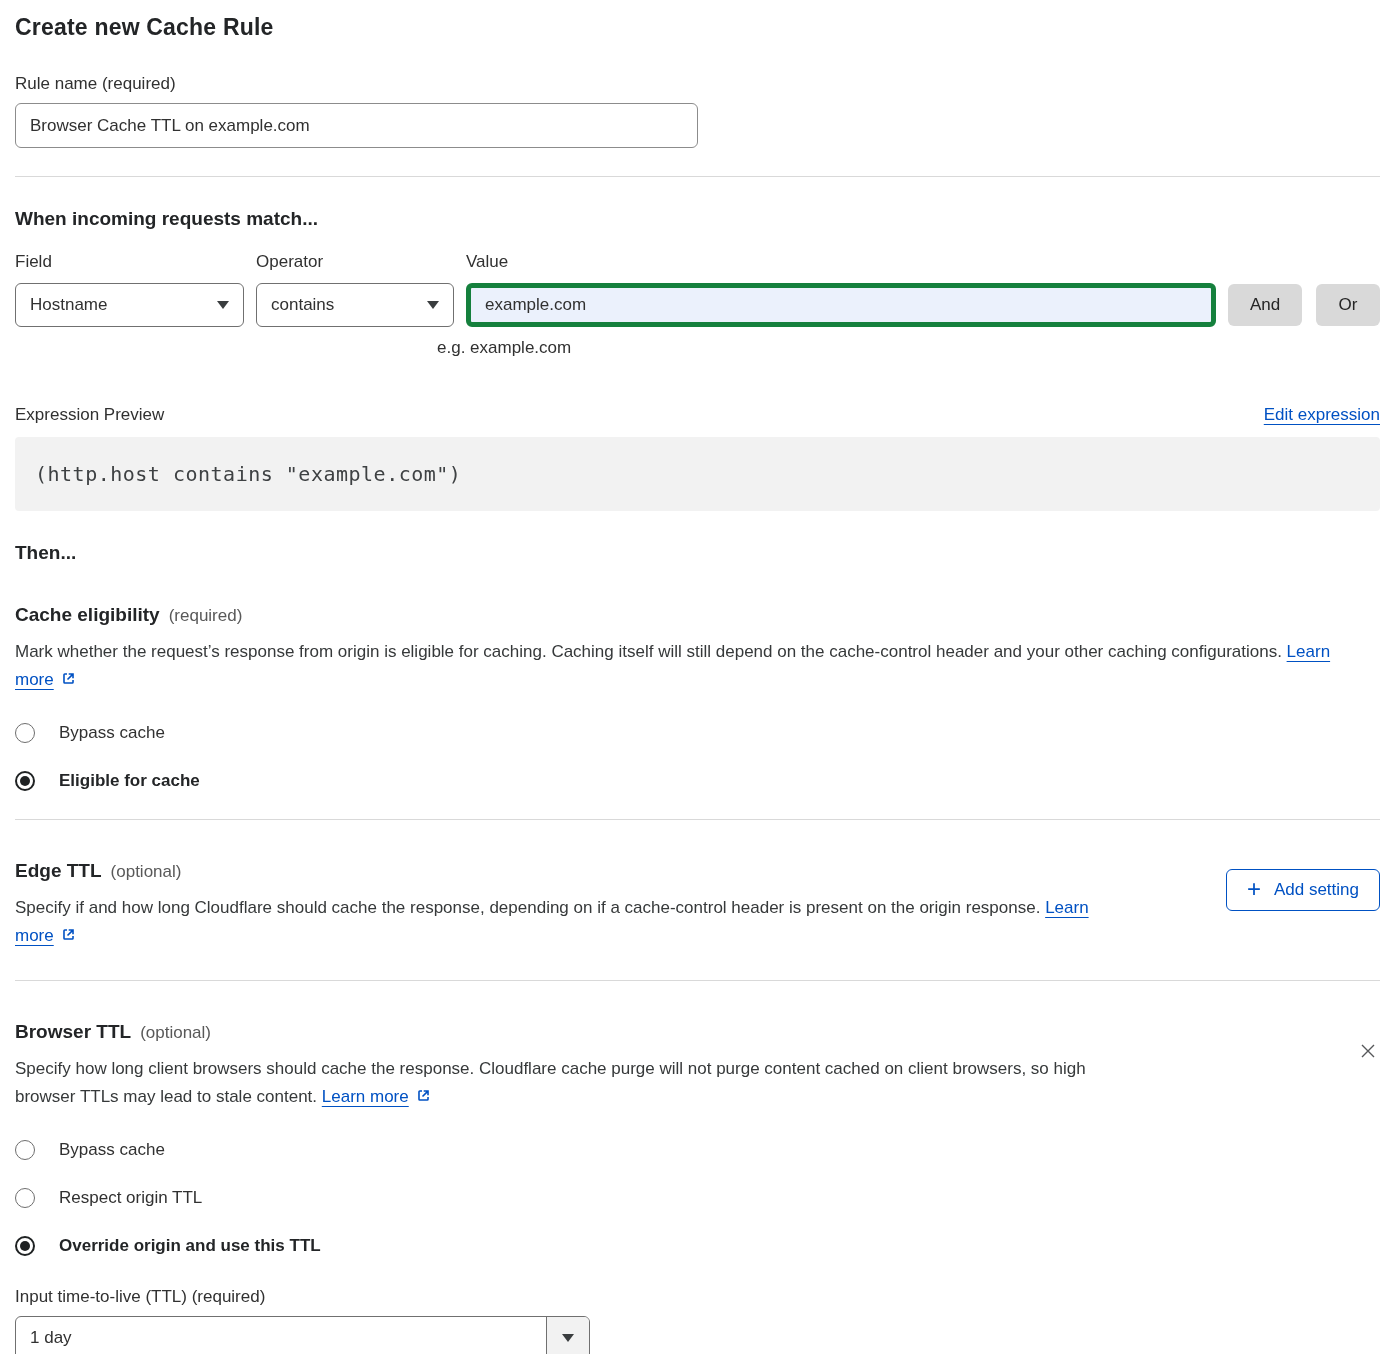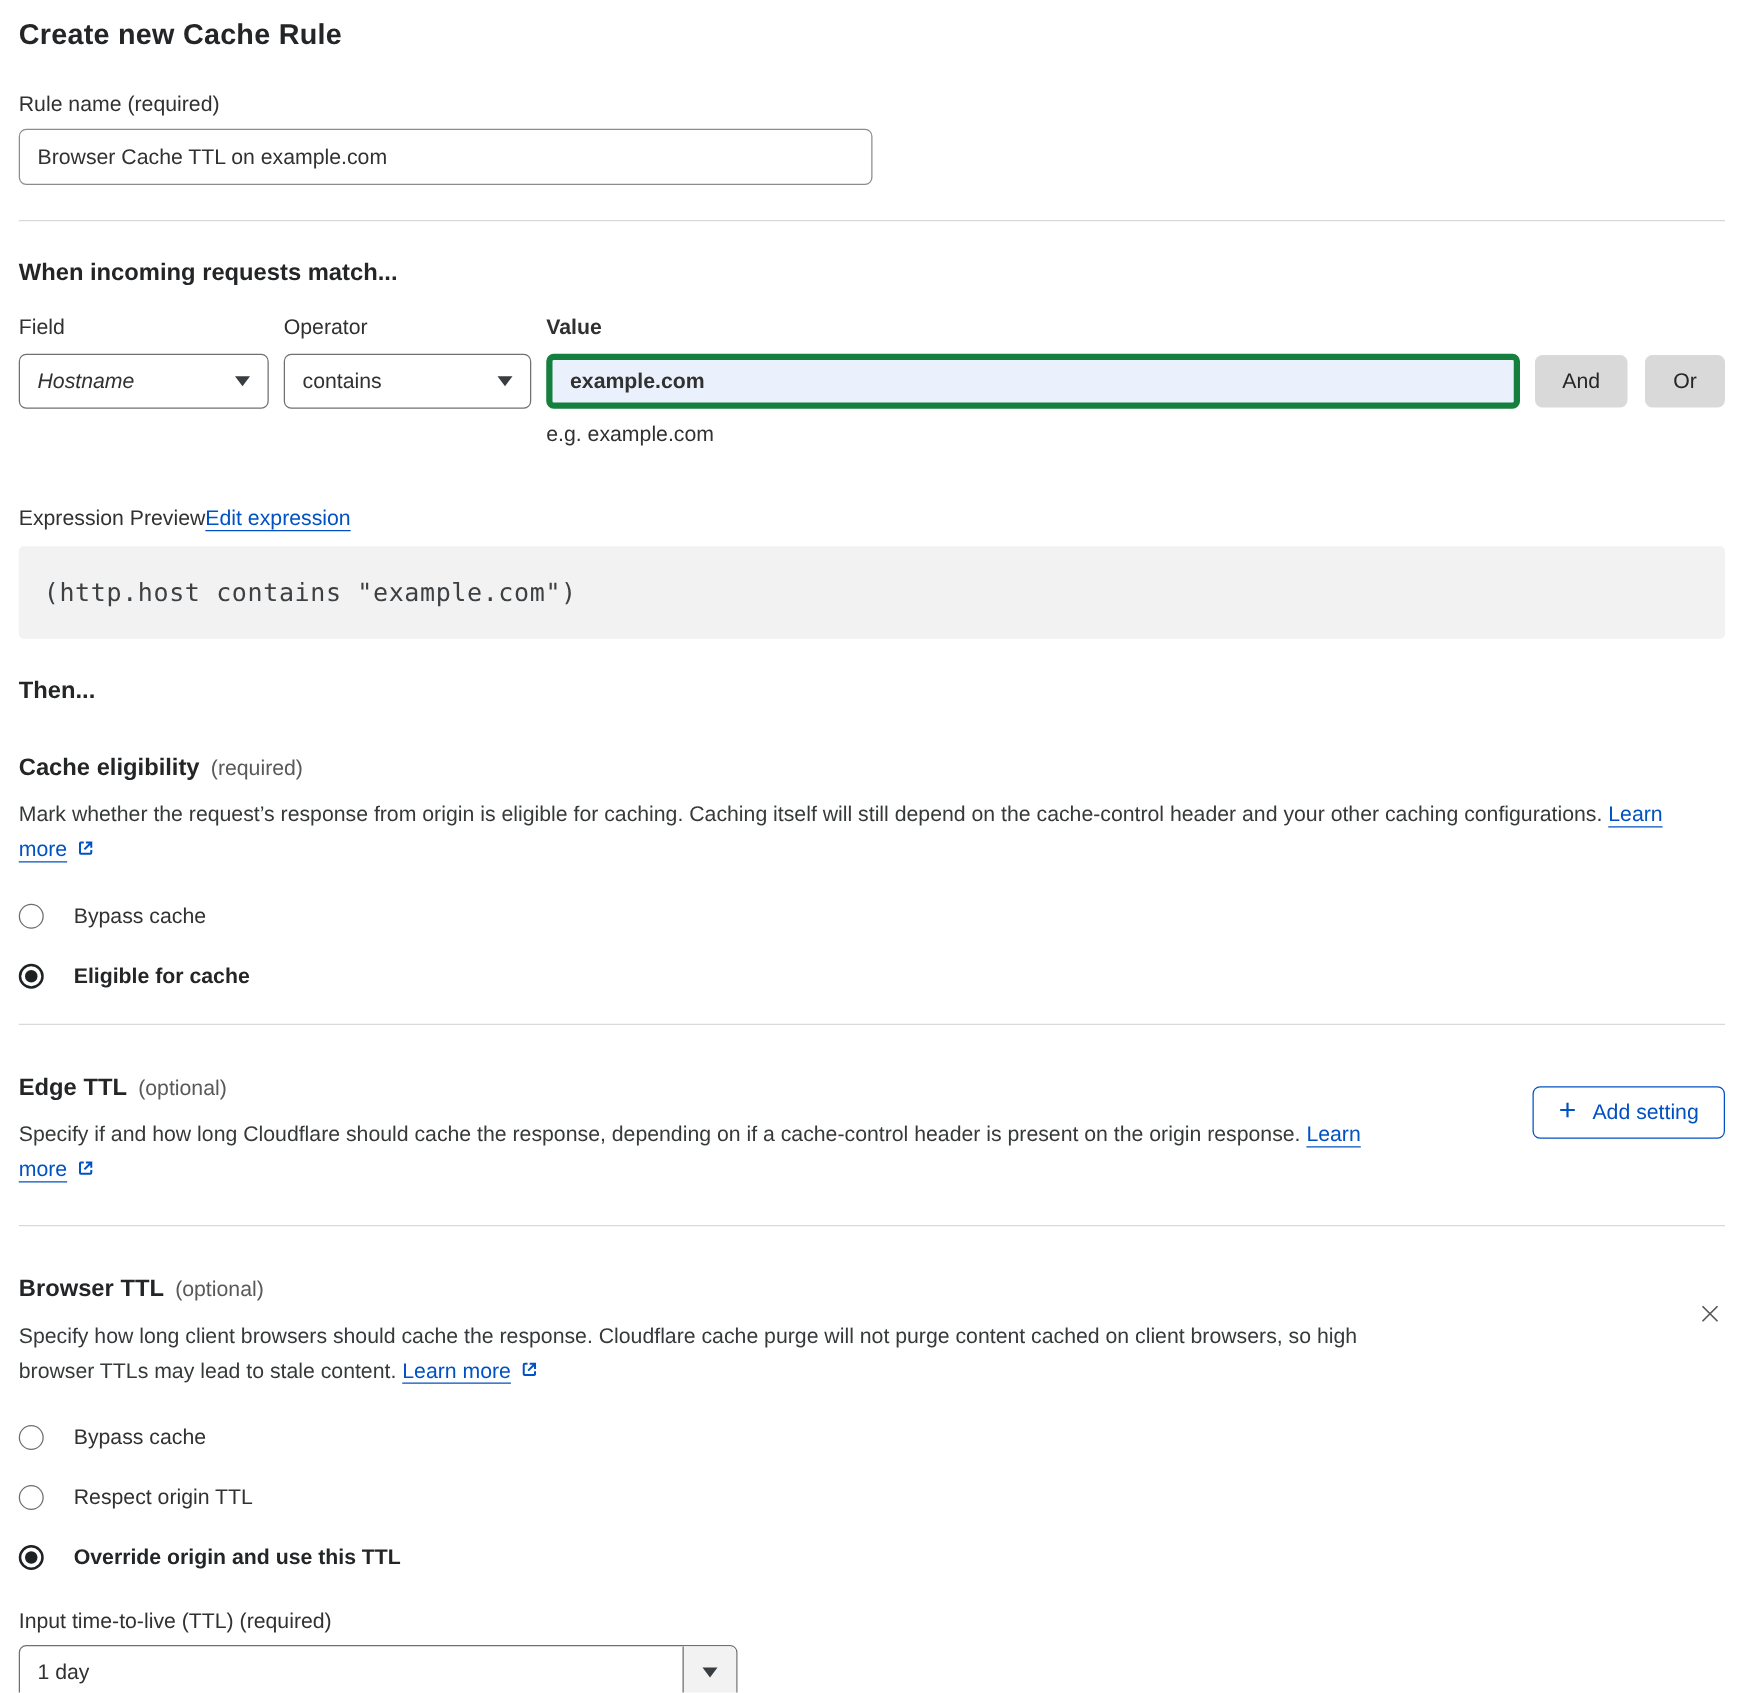--- a/index.html
+++ b/index.html
@@ -28,39 +28,39 @@
 
   h2.section-heading { font-size:19px; font-weight:700; color:#232527; margin-top:31px; }
 
   .match-row { display:flex; gap:12px; align-items:flex-end; margin-top:22px; }
   .match-col .col-label { font-size:17px; color:#313131; margin-bottom:11px; }
   .select-box {
     height:44px; border:1px solid #707070; border-radius:6px; background:#fff;
     display:flex; align-items:center; justify-content:space-between;
     padding:0 14px; font-size:17px; color:#313131; cursor:pointer;
   }
-  .select-box.w-field { width:200px;font-style:italic; }
+  .select-box.w-field { width:229px; }
   .select-box.w-operator { width:198px; }
   .caret { width:0; height:0; border-left:6px solid transparent; border-right:6px solid transparent; border-top:8px solid #3a3d3f; }
-  .value-col { flex:1;font-weight:bold; }
+  .value-col { flex:1; }
   .value-input {
     height:44px; width:100%; border:5px solid #15803d; border-radius:6px;
     background:#ebf1fc; display:flex; align-items:center; padding:0 14px;
     font-size:17px; color:#313131;
   }
   .gray-btn {
     height:42px; border:none; border-radius:6px; background:#d9d9d9;
     font-size:17px; color:#262626; font-family:inherit; cursor:pointer;
     display:flex; align-items:center; justify-content:center; margin-bottom:1px;
   }
   .gray-btn.and { width:74px; margin-left:0; }
   .gray-btn.or { width:64px; margin-left:2px; }
   .eg-text { margin-top:11px; margin-left:422px; font-size:17px; color:#313131; }
 
-  .expr-header { margin-top:47px; display:flex; justify-content:flex-start; align-items:flex-end; }
+  .expr-header { margin-top:47px; display:flex; justify-content:space-between; align-items:flex-end; }
   .expr-label { font-size:17px; color:#313131; }
   a.blue-link { color:#0051c3; font-size:17px; text-decoration:underline; text-underline-offset:4px; cursor:pointer; }
   .code-block {
     margin-top:12px; background:#f2f2f2; border-radius:4px;
     padding:25px 20px; font-family:"DejaVu Sans Mono", monospace;
     font-size:20px; color:#3e4143; letter-spacing:.5px;
   }
 
   h2.then-heading { font-size:19px; font-weight:700; color:#232527; margin-top:31px; }
 

